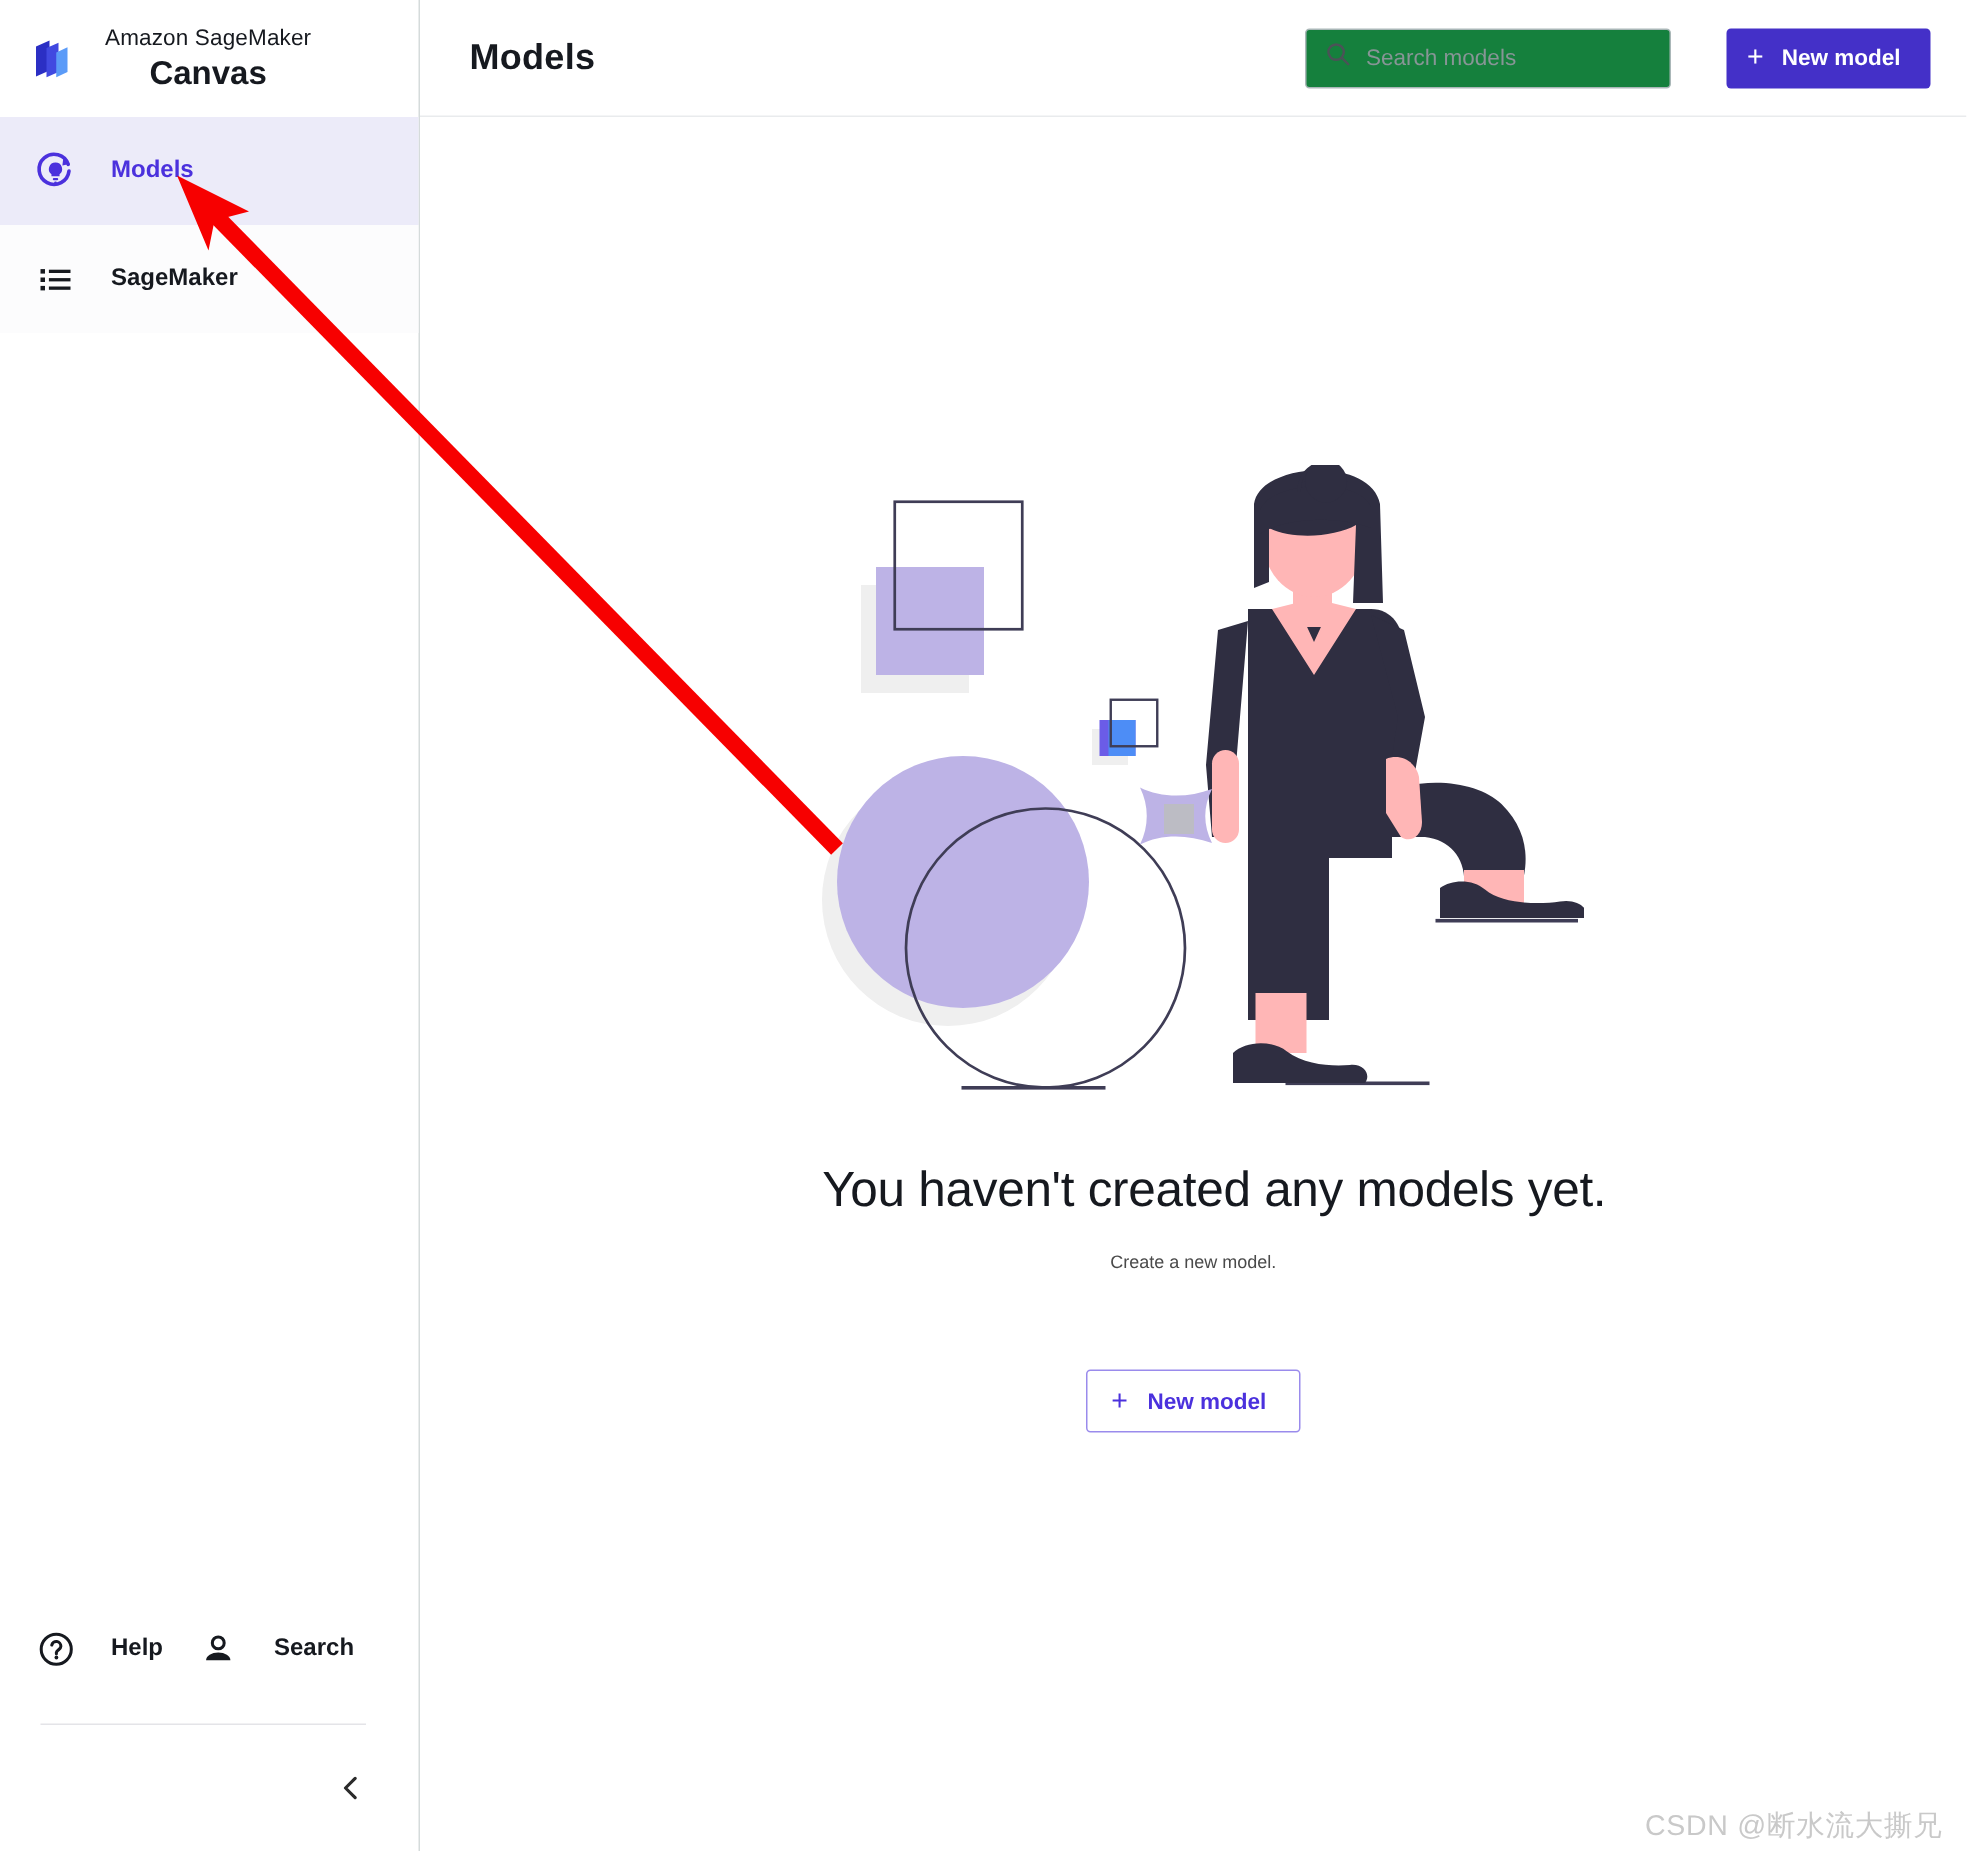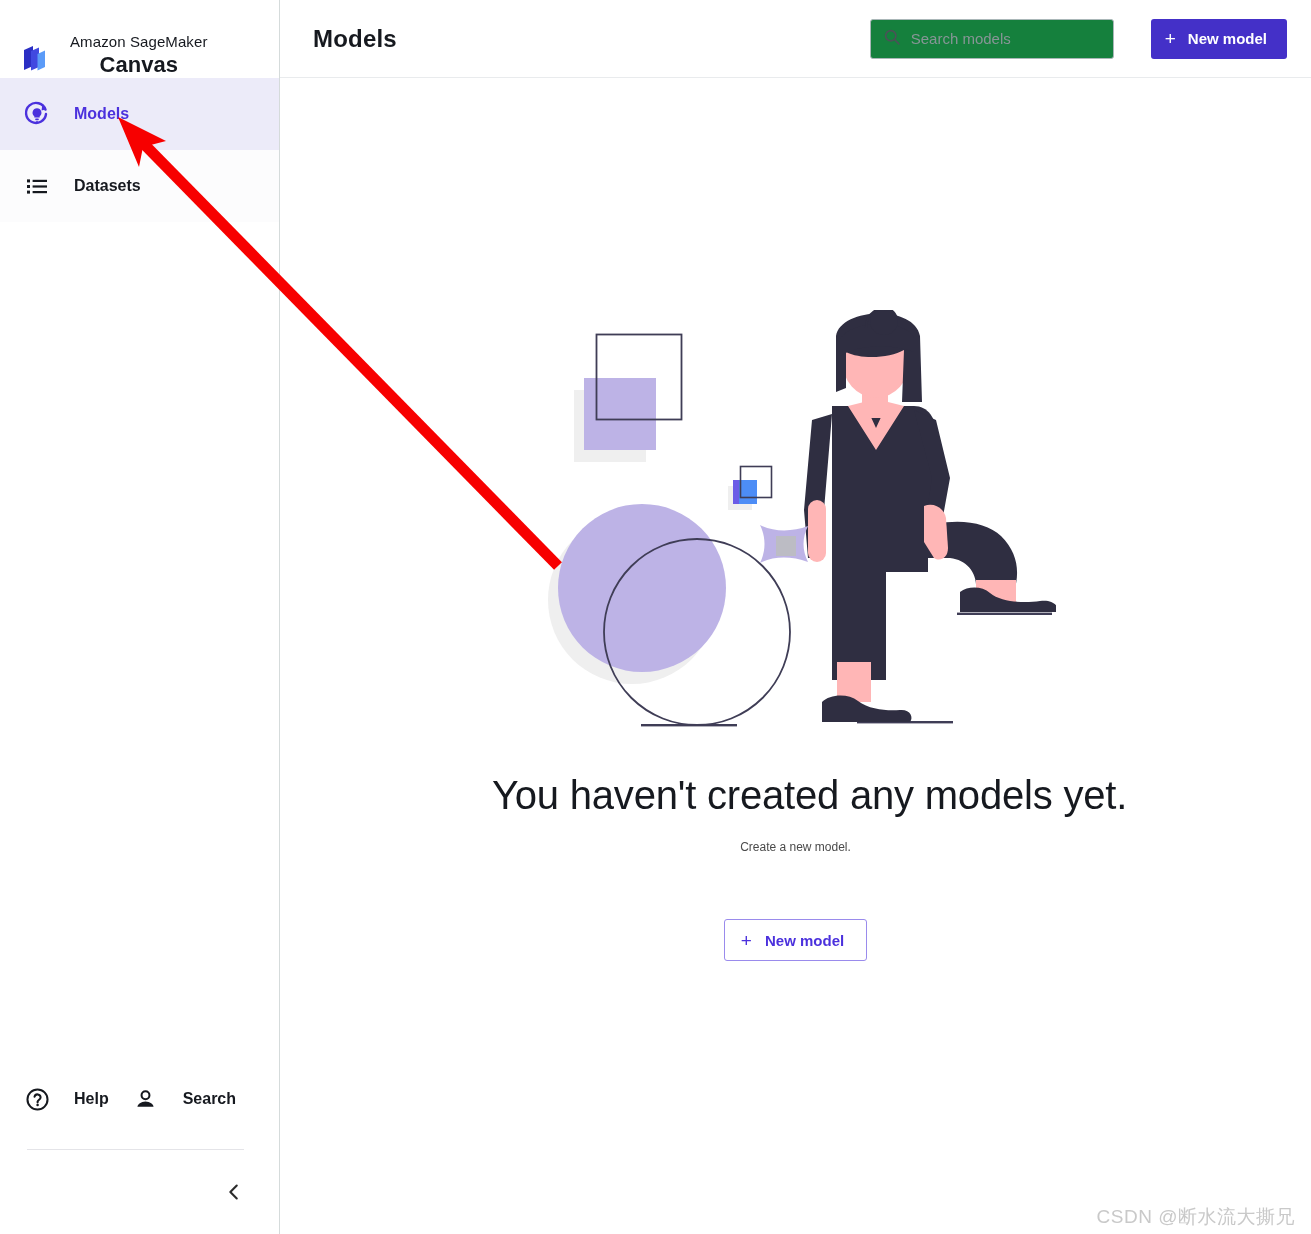--- a/index.html
+++ b/index.html
@@ -22,21 +22,21 @@
     background: #ffffff;
     border-right: 1px solid #d5dbdb;
     display: flex;
     flex-direction: column;
     flex: 0 0 280px;
   }
 
   .brand {
     height: 78px;
     display: flex;
-    align-items: flex-end;
+    align-items: center;
     padding-left: 16px;
     gap: 14px;
     flex: 0 0 78px;
   }
   .brand-logo { width: 40px; height: 40px; flex: 0 0 40px; display: block; }
   .brand-text { display: flex; flex-direction: column; align-items: center; padding-right: 14px;}
   .brand-line1 { font-size: 15px; color: #16191f; line-height: 20px; letter-spacing: .1px;}
   .brand-line2 { font-size: 22px; font-weight: 700; color: #16191f; line-height: 26px; }
 
   .nav { display: flex; flex-direction: column; }
@@ -150,21 +150,21 @@
     position: relative;
     display: flex;
     flex-direction: column;
     align-items: center;
   }
 
   .illustration { margin-top: 232px; }
 
   .empty-title {
     margin-top: 24px;
-    font-size: 40px;
+    font-size: 33px;
     color: #16191f;
     font-weight: 400;
     letter-spacing: -.2px;
     margin-left: 28px;
   }
   .empty-sub {
     margin-top: 22px;
     font-size: 12px;
     color: #4a4a4a;
   }
@@ -229,21 +229,21 @@
         <span class="nav-icon">
           <svg viewBox="0 0 28 28" width="28" height="28" aria-hidden="true">
             <rect x="4" y="7.4" width="3" height="3" fill="#16191f"></rect>
             <rect x="4" y="13" width="3" height="3" fill="#16191f"></rect>
             <rect x="4" y="18.6" width="3" height="3" fill="#16191f"></rect>
             <rect x="9.6" y="7.8" width="14.4" height="2.2" fill="#16191f"></rect>
             <rect x="9.6" y="13.4" width="14.4" height="2.2" fill="#16191f"></rect>
             <rect x="9.6" y="19" width="14.4" height="2.2" fill="#16191f"></rect>
           </svg>
         </span>
-        <span class="nav-label">Datasets</span>
+        <span class="nav-label">SageMaker</span>
       </div>
 
     </nav>
 
     <div class="sidebar-spacer"></div>
 
     <div class="nav-bottom">
 
       <div class="nav-item">
         <span class="nav-icon">

